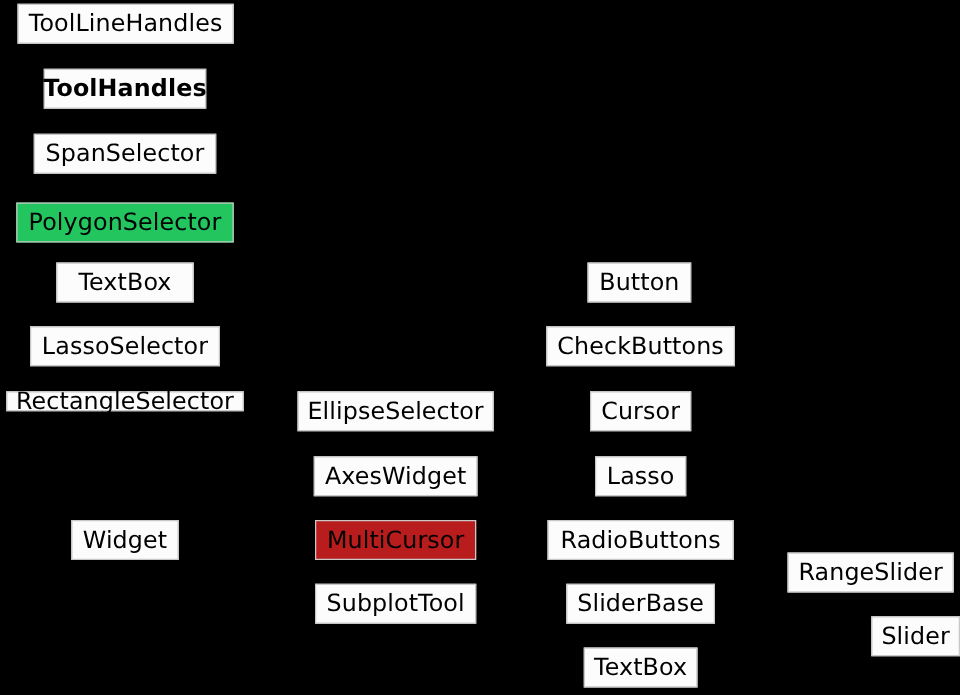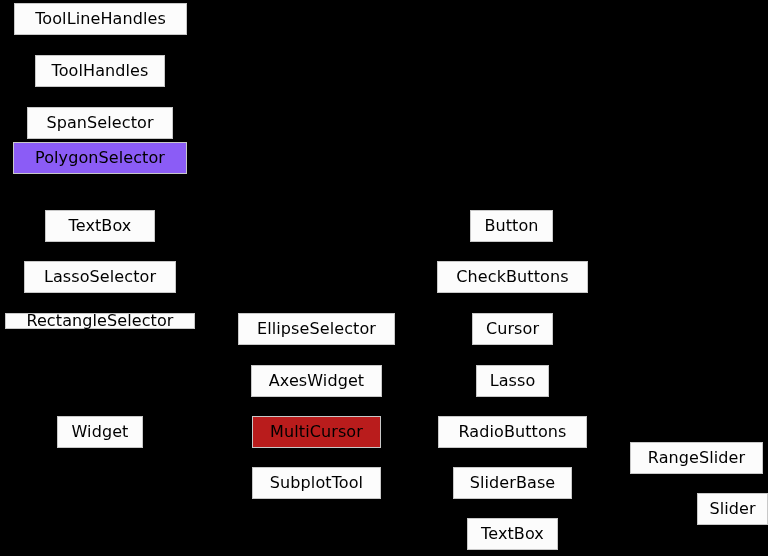--- a/index.html
+++ b/index.html
@@ -23,41 +23,41 @@
   .node-box {
     position: absolute;
     box-sizing: border-box;
     background: #fcfcfc;
     border: 1px solid #c8c8c8;
     color: #000000;
     display: flex;
     align-items: center;
     justify-content: center;
     font-family: "DejaVu Sans", sans-serif;
-    font-size: 16px;
+    font-size: 19px;
     line-height: 1;
     letter-spacing: 0.1px;
     white-space: nowrap;
     user-select: none;
   }
 </style>
 </head>
 <body>
 
 <div id="diagram-canvas" style="background: rgb(0, 0, 0); width: 768px; height: 556px;">
     <div class="node-box" style="left: 14px; top: 3px; width: 173px; height: 32px; background: rgb(252, 252, 252); border-color: rgb(200, 200, 200); color: rgb(0, 0, 0);">
       <span>ToolLineHandles</span>
     </div>
-    <div class="node-box" style="left: 35px; top: 55px; width: 130px; height: 32px; background: rgb(252, 252, 252); border-color: rgb(200, 200, 200); color: rgb(0, 0, 0);">
+    <div class="node-box" style="left: 35px; top: 55px; width: 130px; height: 32px; background: rgb(252, 252, 252); border-color: rgb(200, 200, 200); color: rgb(0, 0, 0); font-weight: bold;">
       <span>ToolHandles</span>
     </div>
     <div class="node-box" style="left: 27px; top: 107px; width: 146px; height: 32px; background: rgb(252, 252, 252); border-color: rgb(200, 200, 200); color: rgb(0, 0, 0); align-items: center;">
       <span>SpanSelector</span>
     </div>
-    <div class="node-box" style="left: 13px; top: 142px; width: 174px; height: 32px; background: #8b5cf6; border-color: rgb(200, 200, 200); color: rgb(0, 0, 0);">
+    <div class="node-box" style="left: 13px; top: 162px; width: 174px; height: 32px; background: #22c55e; border-color: rgb(200, 200, 200); color: rgb(0, 0, 0);">
       <span>PolygonSelector</span>
     </div>
     <div class="node-box" style="left: 45px; top: 210px; width: 110px; height: 32px; background: rgb(252, 252, 252); border-color: rgb(200, 200, 200); color: rgb(0, 0, 0);">
       <span>TextBox</span>
     </div>
     <div class="node-box" style="left: 24px; top: 261px; width: 152px; height: 32px; background: rgb(252, 252, 252); border-color: rgb(200, 200, 200); color: rgb(0, 0, 0); justify-content: center;">
       <span>LassoSelector</span>
     </div>
     <div class="node-box" style="left: 5px; top: 313px; width: 190px; height: 16px; background: rgb(252, 252, 252); border-color: rgb(200, 200, 200); color: rgb(0, 0, 0); text-align: right;">
       <span>RectangleSelector</span>

